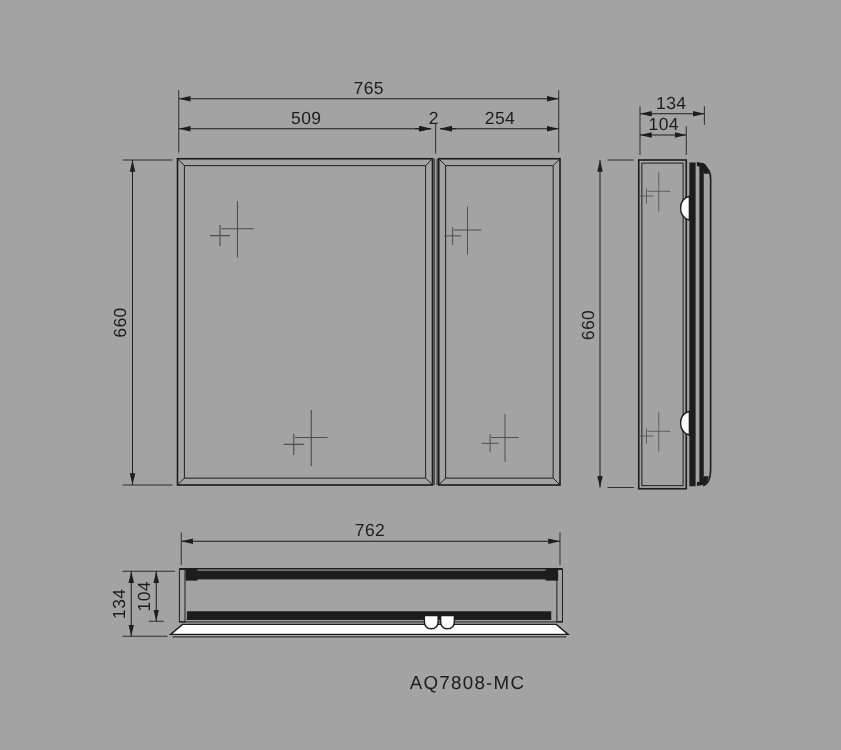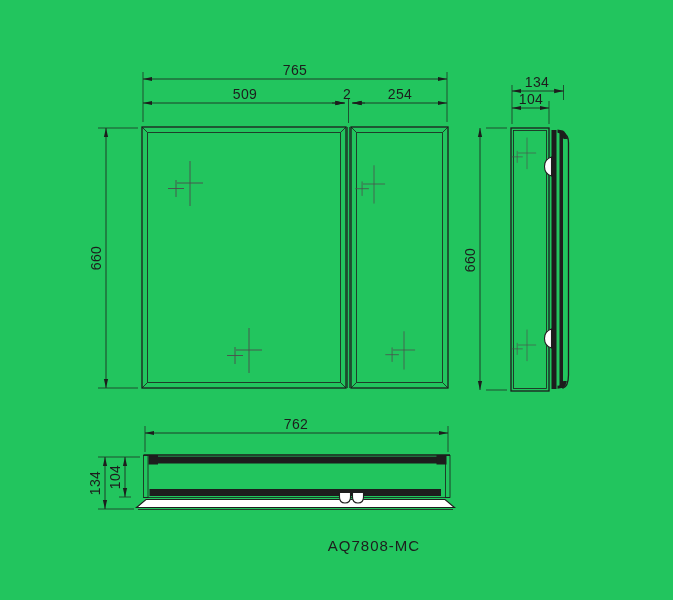--- a/index.html
+++ b/index.html
@@ -1,19 +1,19 @@
 <!DOCTYPE html>
 <html><head>
 <meta charset="utf-8">
 <style>
   html,body{margin:0;padding:0;background:#fff;}
   .page{
     position:relative;
     width:673px;height:600px;
-    background:#22c55e;
+    background:#a3a3a3;
     font-family:"Liberation Sans", sans-serif;
     overflow:hidden;
   }
   svg{display:block;}
   .dim-text{
     font-family:"Liberation Sans", sans-serif;
     font-size:14px;
     fill:#1d1d1d;
     letter-spacing:0.3px;
   }

